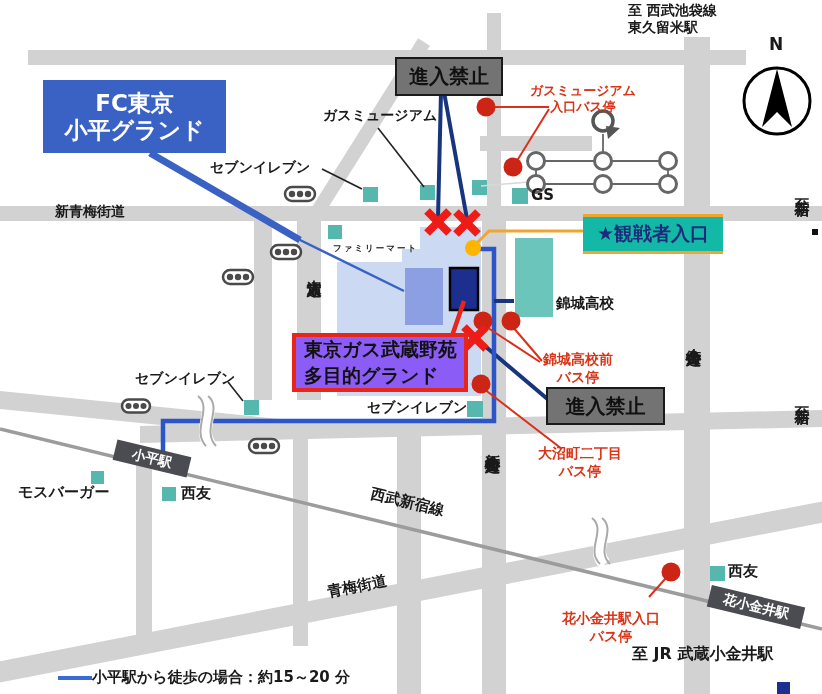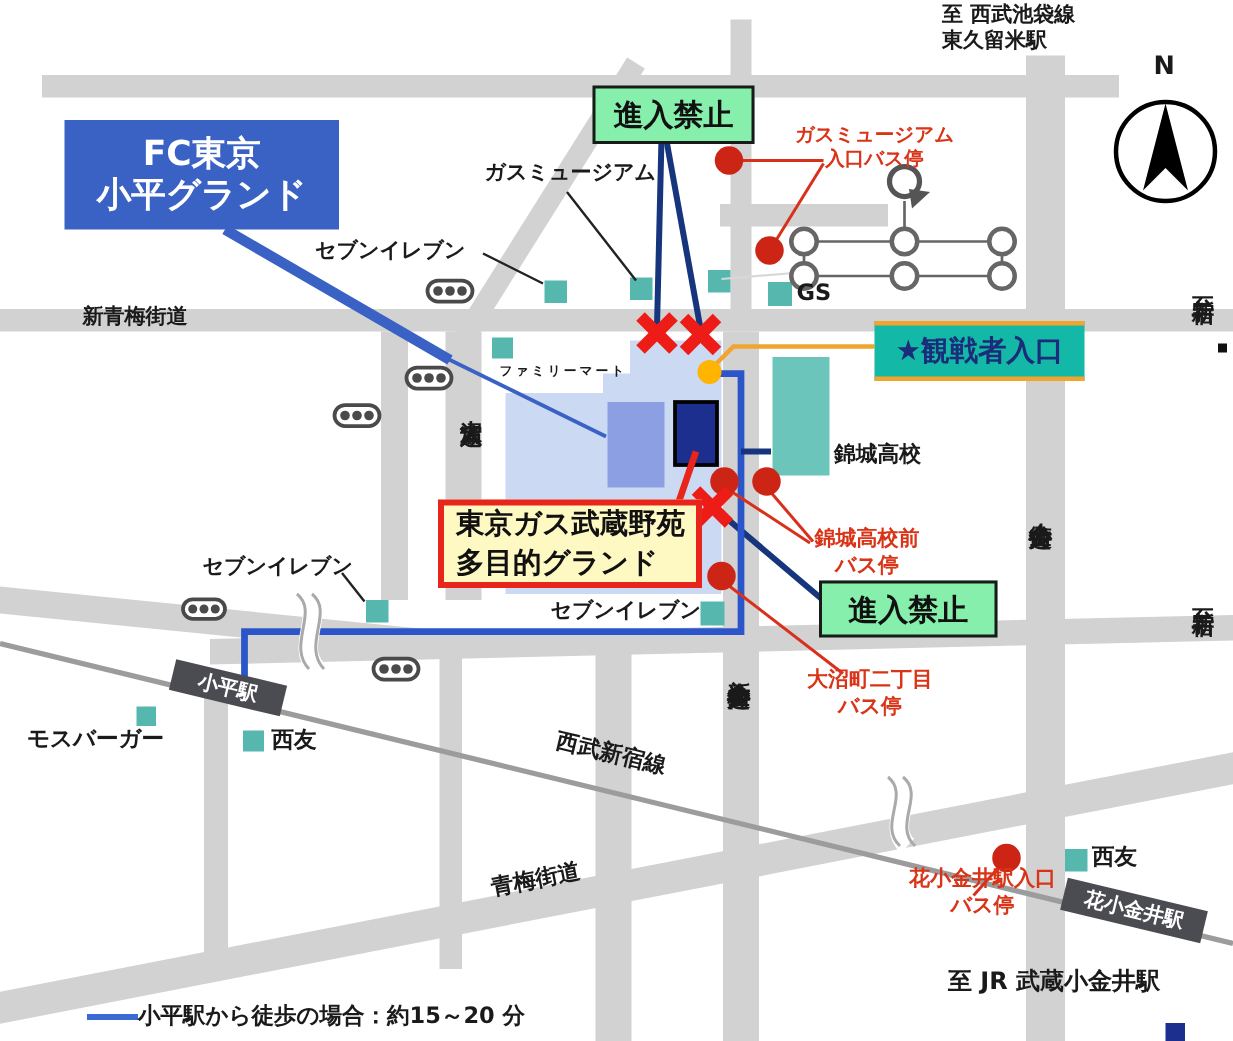--- a/index.html
+++ b/index.html
@@ -4,21 +4,21 @@
 <style>
   html,body{margin:0;padding:0;background:#fff;}
   #map{position:relative;width:822px;height:694px;background:#fff;overflow:hidden;
        font-family:"DejaVu Sans",sans-serif;}
   #geo{position:absolute;left:0;top:0;z-index:1;}
   .lbl{position:absolute;z-index:4;color:#1a1a1a;font-weight:bold;white-space:nowrap;line-height:1.2;}
   .red{color:#d93418;text-align:center;line-height:1.25;}
   .vert{writing-mode:vertical-rl;text-orientation:upright;letter-spacing:1px;}
   .box{position:absolute;z-index:5;display:flex;align-items:center;justify-content:center;
        text-align:center;font-weight:bold;}
-  .noentry{background:#86efac;border:2px solid #1a1a1a;font-size:20px;color:#111;}
+  .noentry{background:#737373;border:2px solid #1a1a1a;font-size:20px;color:#111;}
   .station{position:absolute;z-index:5;background:#4b4b52;color:#fff;font-weight:bold;
        display:flex;align-items:center;justify-content:center;}
   .legend{position:absolute;z-index:5;display:flex;align-items:center;
        font-size:15px;font-weight:bold;color:#1a1a1a;}
   .legend .swatch{width:34px;height:4px;background:#3a6ad4;}
 </style>
 </head>
 <body>
 
 <div id="map">
@@ -226,38 +226,38 @@
     <div>入口バス停</div>
   </div>
   <div class="lbl red" style="left:535px;top:351px;width:86px;font-size:14px;">
     <div>錦城高校前</div>
     <div>バス停</div>
   </div>
   <div class="lbl red" style="left:530px;top:445px;width:100px;font-size:14px;">
     <div>大沼町二丁目</div>
     <div>バス停</div>
   </div>
-  <div class="lbl red" style="left:558px;top:578px;width:106px;font-size:14px;margin-left:44px;">
+  <div class="lbl red" style="left:558px;top:610px;width:106px;font-size:14px;">
     <div>花小金井駅入口</div>
     <div>バス停</div>
   </div>
 
   <div class="box" style="left:20px;top:80px;width:183px;height:73px;background:#3a62c4;color:#fff;font-size:23px;line-height:1.15;margin-left:23px;">
     <div>
       <div>FC東京</div>
       <div>小平グランド</div>
     </div>
   </div>
 
   <div class="box noentry" style="left:395px;top:57px;width:104px;height:35px;">進入禁止</div>
   <div class="box noentry" style="left:546px;top:387px;width:115px;height:34px;">進入禁止</div>
 
   <div class="box" style="left:583px;top:214px;width:140px;height:34px;background:#14b8a6;border-top:3px solid #f2a52e;border-bottom:3px solid #f2a52e;color:#1b2d7a;font-size:19px;">★観戦者入口</div>
 
-  <div style="position:absolute;z-index:5;left:292px;top:333px;width:176px;height:59px;background:#fef9c3;border:4px solid #e8251a;box-sizing:border-box;font-weight:bold;font-size:19px;line-height:1.35;color:#111;padding-left:8px;">
+  <div style="position:absolute;z-index:5;left:292px;top:333px;width:176px;height:59px;background:#8b5cf6;border:4px solid #e8251a;box-sizing:border-box;font-weight:bold;font-size:19px;line-height:1.35;color:#111;padding-left:8px;">
     <div>東京ガス武蔵野苑</div>
     <div>多目的グランド</div>
   </div>
 
   <div class="station" style="left:114px;top:448px;width:76px;height:21px;font-size:13.5px;transform:rotate(13.5deg);">小平駅</div>
   <div class="station" style="left:708px;top:596px;width:96px;height:22px;font-size:13.5px;transform:rotate(13.5deg);">花小金井駅</div>
 
   <div class="legend" style="left:58px;top:668px;">
     <span class="swatch"></span>
     <span>小平駅から徒歩の場合：約15～20 分</span>

